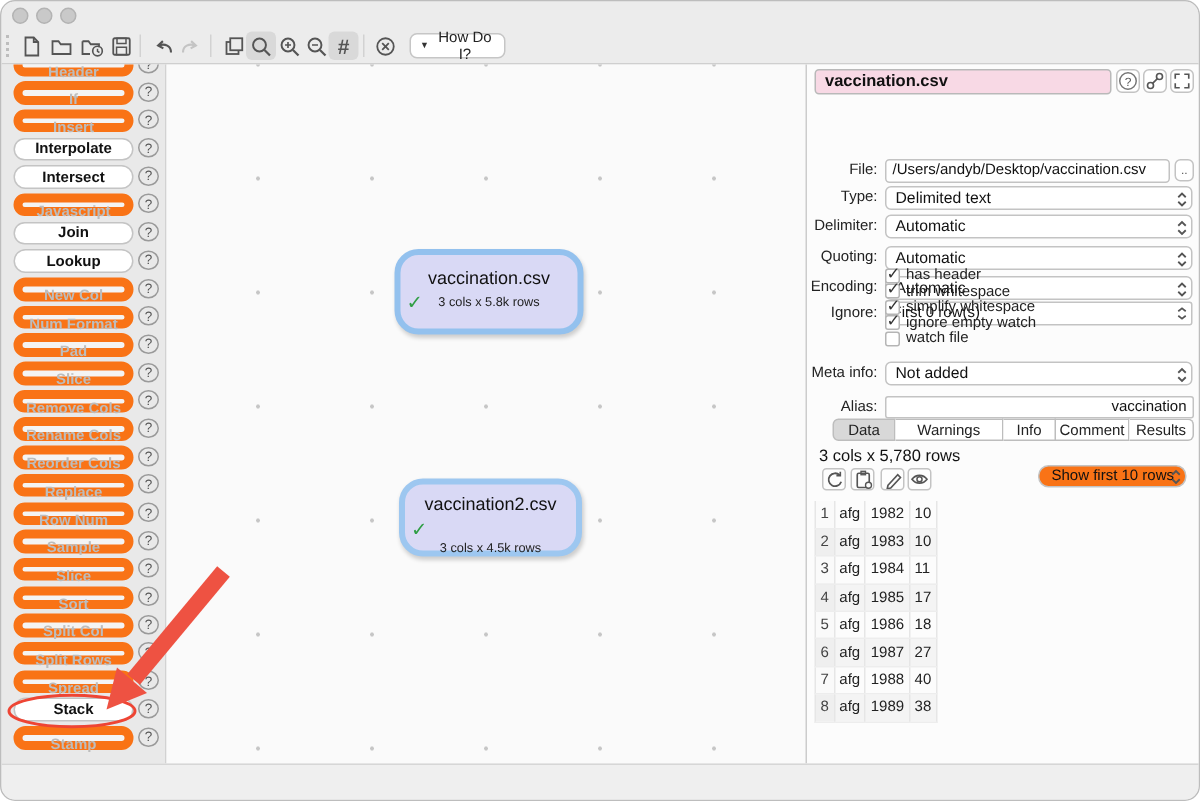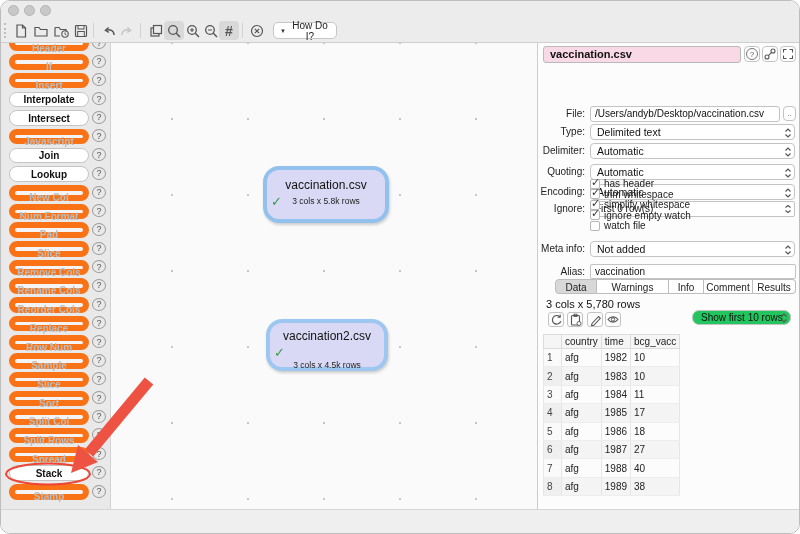--- a/index.html
+++ b/index.html
@@ -46,21 +46,21 @@
   .cbrow{position:absolute;left:52px;height:11px;display:flex;align-items:center;gap:4px;font-size:10px;color:#222;}
   .cbx{width:10px;height:10px;background:#fff;border:1px solid #b5b5b5;border-radius:2px;position:relative;}
   .cbx .mark{position:absolute;left:0px;top:-4px;font-size:11px;color:#333;font-weight:bold;}
   .tabs{position:absolute;left:17px;top:236px;height:15px;display:flex;}
   .tab{border:1px solid #bdbdbd;border-left-width:0;background:#fff;font-size:10px;color:#222;text-align:center;padding-top:2px;}
   .tab.first{border-left-width:1px;border-radius:4px 0 0 4px;}
   .tab.last{border-radius:0 4px 4px 0;}
   .tab.sel{background:#d8d8d8;}
   .summary{position:absolute;left:8px;top:255px;font-size:11px;color:#111;}
   .dbtn{position:absolute;top:269px;width:16px;height:15px;background:#fdfdfd;border:1px solid #c3c3c3;border-radius:3px;display:flex;align-items:center;justify-content:center;padding:0;}
-  .rowsdrop{position:absolute;left:154px;top:267px;width:99px;height:15px;background:#22c55e;border:1px solid #c3c3c3;border-radius:7px;font-size:10px;padding:1px 14px 0 8px;white-space:nowrap;}
+  .rowsdrop{position:absolute;left:154px;top:267px;width:99px;height:15px;background:#f97316;border:1px solid #c3c3c3;border-radius:7px;font-size:10px;padding:1px 14px 0 8px;white-space:nowrap;}
   .dtable{position:absolute;left:5px;top:291px;border-collapse:collapse;font-size:10px;color:#222;}
   .dtable th{background:#f5f5f5;border:1px solid #dcdcdc;font-weight:normal;text-align:left;padding:1px 3px;height:14px;}
   .dtable td{border-right:1px solid #e6e6e6;border-bottom:1px solid #ededed;padding:0 3px;height:18.4px;}
   .dtable td.num{color:#444;background:#fafafa;border-left:1px solid #e6e6e6;}
   .dtable tr.alt td{background:#f4f4f4;}
   .dtable tr.alt td.num{background:#efefef;}
   .c-num{width:18px}.c-country{width:38px}.c-time{width:26px}.c-bcg{width:49px}
   
   .footer{position:absolute;left:0;top:508px;width:800px;height:26px;background:#efefef;border-top:1px solid #d6d6d6;}
   .emailbtn{position:absolute;right:13px;top:4px;height:18px;background:#fcfcfc;border:1px solid #b8b8b8;border-radius:4px;font-size:10.5px;color:#222;display:flex;align-items:center;gap:5px;padding:0 8px;margin-top:40px;}
@@ -377,21 +377,21 @@
     <div class="irow" style="top:198px">
       <span class="ilabel" style="width:47px">Meta info:</span>
       <div class="idrop"><span>Not added</span>
         <span class="stepper"><svg width="8" height="12">
               <path d="M1.5 4.5 4 2l2.5 2.5M1.5 7.5 4 10l2.5-2.5" fill="none" stroke="#555" stroke-width="1.2"></path>
             </svg></span>
       </div>
     </div>
     <div class="irow" style="top:221px">
       <span class="ilabel">Alias:</span>
-      <div class="ifield" style="width:206px;height:15px;border-radius:2px;">vaccination</div>
+      <div class="ifield" style="width:206px;height:15px;border-radius:2px;text-align:right;">vaccination</div>
     </div>
 
     <div class="tabs">
       <div class="tab first sel" style="width:42px">Data</div>
       <div class="tab" style="width:72px">Warnings</div>
       <div class="tab" style="width:35px">Info</div>
       <div class="tab" style="width:49px">Comment</div>
       <div class="tab last" style="width:43px">Results</div>
     </div>
 
@@ -422,26 +422,20 @@
         </svg>
     </button>
     <div class="rowsdrop"><span>Show first 10 rows</span>
       <span class="stepper" style="top:1px"><svg width="8" height="12">
             <path d="M1.5 4.5 4 2l2.5 2.5M1.5 7.5 4 10l2.5-2.5" fill="none" stroke="#555" stroke-width="1.2"></path>
           </svg></span>
     </div>
 
     <table class="dtable">
       <tbody>
-          <tr>
-        <th class="c-num"></th>
-        <th class="c-country">country</th>
-        <th class="c-time">time</th>
-        <th class="c-bcg">bcg_vacc</th>
-      </tr>
       <tr>
         <td class="num">1</td>
         <td>afg</td>
         <td>1982</td>
         <td>10</td>
       </tr>
       <tr class="alt">
         <td class="num">2</td>
         <td>afg</td>
         <td>1983</td>

